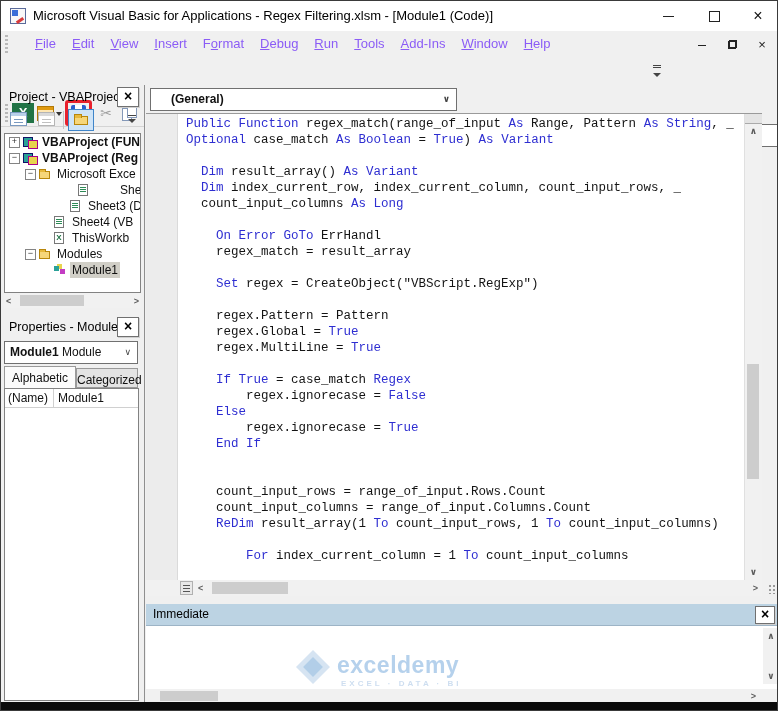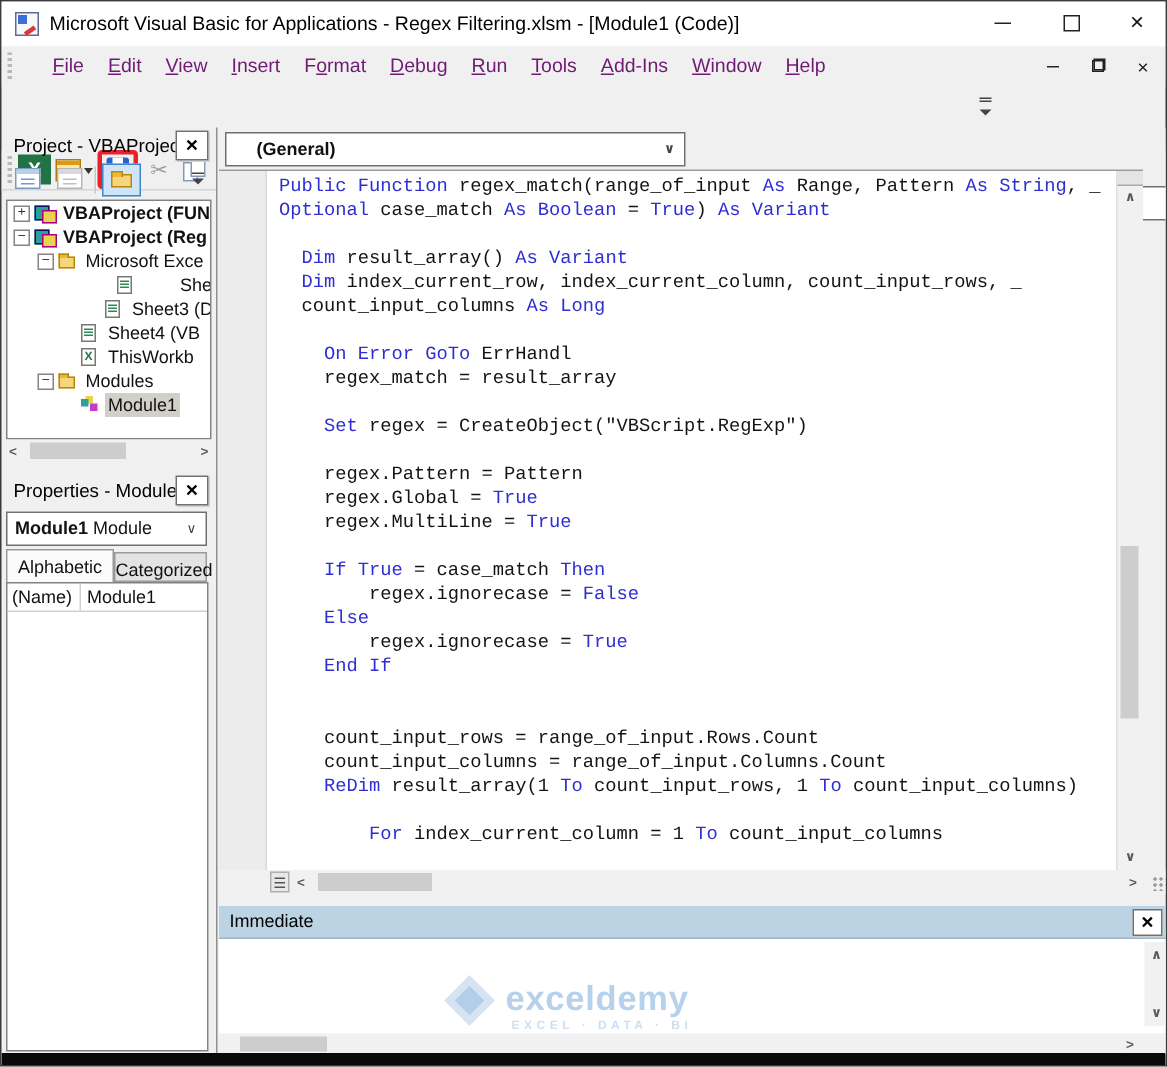--- a/index.html
+++ b/index.html
@@ -13,21 +13,21 @@
   .appicon:after{content:"";position:absolute;right:1px;bottom:1px;width:8px;height:3px;background:#d83a3a;transform:rotate(-35deg);}
   .apptitle{position:absolute;left:32px;top:0;line-height:30px;font-size:13px;color:#000;white-space:nowrap;}
   .wbtn{position:absolute;top:0;width:34px;height:30px;text-align:center;line-height:30px;}
   .wbtn .bar{display:inline-block;width:11px;height:1px;background:#222;vertical-align:middle;}
   .wbtn .box{display:inline-block;width:9px;height:9px;border:1px solid #222;vertical-align:middle;}
   .wbtn .x{font-size:16px;color:#111;}
   
   .menubar{position:absolute;left:0;top:30px;width:100%;height:27px;background:#f0f0f0;}
   .grip{position:absolute;top:4px;width:3px;height:19px;background-image:repeating-linear-gradient(#b9b9b9 0 2px,transparent 2px 4px);}
   .menuitems{position:absolute;left:26px;top:0;height:27px;display:flex;}
-  .mitem{padding:0 8px;line-height:26px;font-size:13px;color:#701a75;white-space:nowrap;text-align:center;}
+  .mitem{padding:0 8px;line-height:26px;font-size:13px;color:#8b5cf6;white-space:nowrap;text-align:center;}
   .menuctl{position:absolute;top:0;right:8px;height:27px;display:flex;align-items:center;gap:16px;}
   .mc{width:14px;text-align:center;font-size:11px;color:#222;}
   .mc .bar{display:inline-block;width:8px;height:1px;background:#222;vertical-align:middle;}
   .restore{position:relative;display:inline-block;width:9px;height:9px;}
   .restore i{position:absolute;left:0;bottom:0;width:6px;height:6px;border:1px solid #222;background:#f0f0f0;}
   .restore b{position:absolute;right:0;top:0;width:6px;height:6px;border:1px solid #222;}
   
   .toolbar{position:absolute;left:0;top:57px;width:100%;height:27px;background:#f0f0f0;border-bottom:1px solid #d4d4d4;box-sizing:border-box;margin-top:42px;}
   .tbrow{position:absolute;left:10px;top:0;height:26px;display:flex;align-items:center;}
   .tbicon{position:relative;width:22px;height:20px;margin:0 1px;flex:0 0 auto;}
@@ -314,21 +314,21 @@
           <div class="cl">&nbsp;</div>
           <div class="cl"><span class="n">    </span><span class="k">On Error GoTo </span><span class="n">ErrHandl</span></div>
           <div class="cl"><span class="n">    regex_match = result_array</span></div>
           <div class="cl">&nbsp;</div>
           <div class="cl"><span class="n">    </span><span class="k">Set </span><span class="n">regex = CreateObject("VBScript.RegExp")</span></div>
           <div class="cl">&nbsp;</div>
           <div class="cl"><span class="n">    regex.Pattern = Pattern</span></div>
           <div class="cl"><span class="n">    regex.Global = </span><span class="k">True</span></div>
           <div class="cl"><span class="n">    regex.MultiLine = </span><span class="k">True</span></div>
           <div class="cl">&nbsp;</div>
-          <div class="cl"><span class="n">    </span><span class="k">If </span><span class="k">True</span><span class="n"> = case_match </span><span class="k">Then</span></div>
+          <div class="cl"><span class="n">    </span><span class="k">If </span><span class="k">True</span><span class="n"> = case_match </span><span class="k">Regex</span></div>
           <div class="cl"><span class="n">        regex.ignorecase = </span><span class="k">False</span></div>
           <div class="cl"><span class="n">    </span><span class="k">Else</span></div>
           <div class="cl"><span class="n">        regex.ignorecase = </span><span class="k">True</span></div>
           <div class="cl"><span class="n">    </span><span class="k">End If</span></div>
           <div class="cl">&nbsp;</div>
           <div class="cl">&nbsp;</div>
           <div class="cl"><span class="n">    count_input_rows = range_of_input.Rows.Count</span></div>
           <div class="cl"><span class="n">    count_input_columns = range_of_input.Columns.Count</span></div>
           <div class="cl"><span class="n">    </span><span class="k">ReDim </span><span class="n">result_array(1 </span><span class="k">To </span><span class="n">count_input_rows, 1 </span><span class="k">To </span><span class="n">count_input_columns)</span></div>
           <div class="cl">&nbsp;</div>

